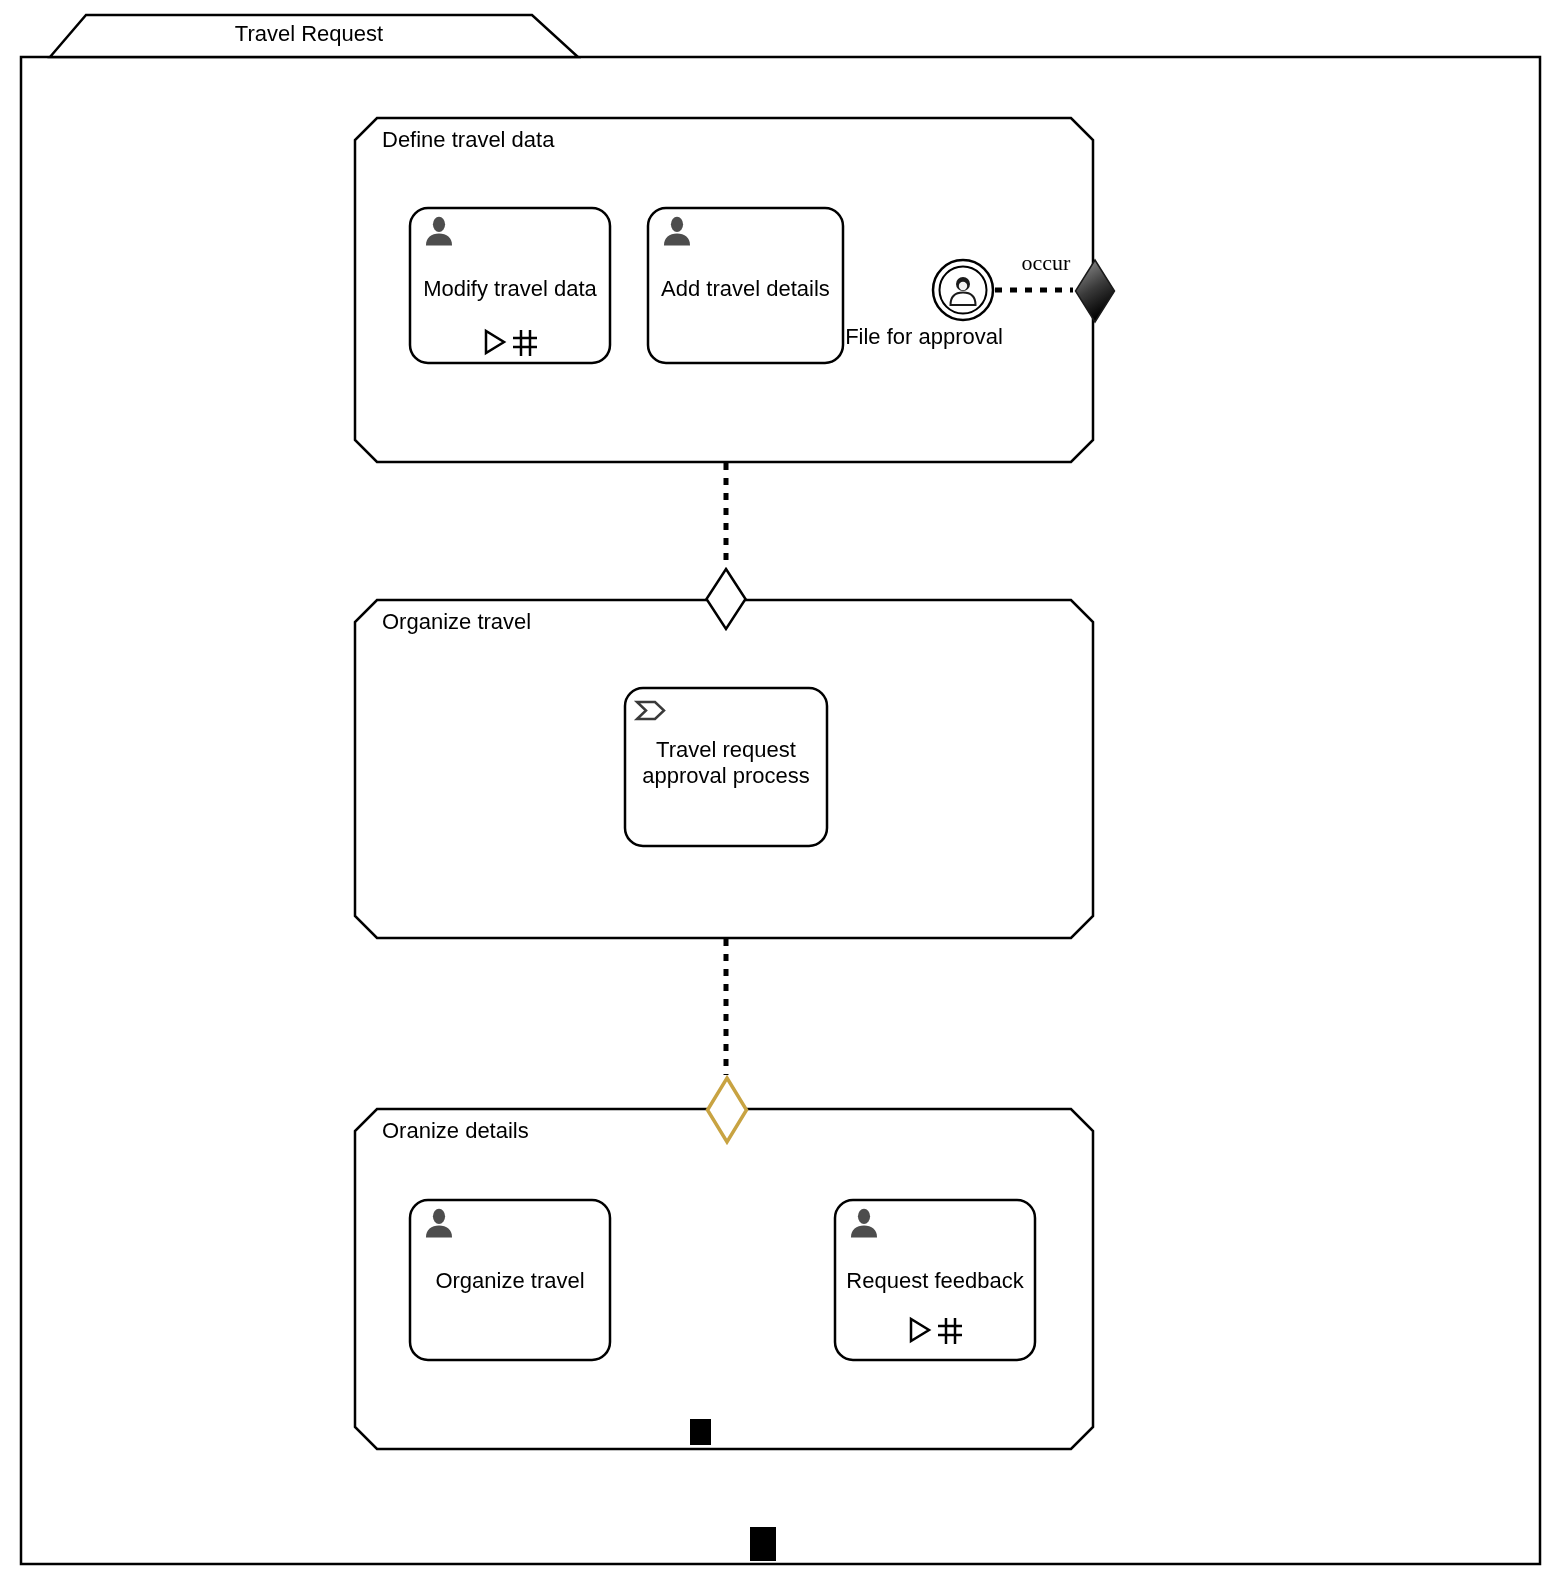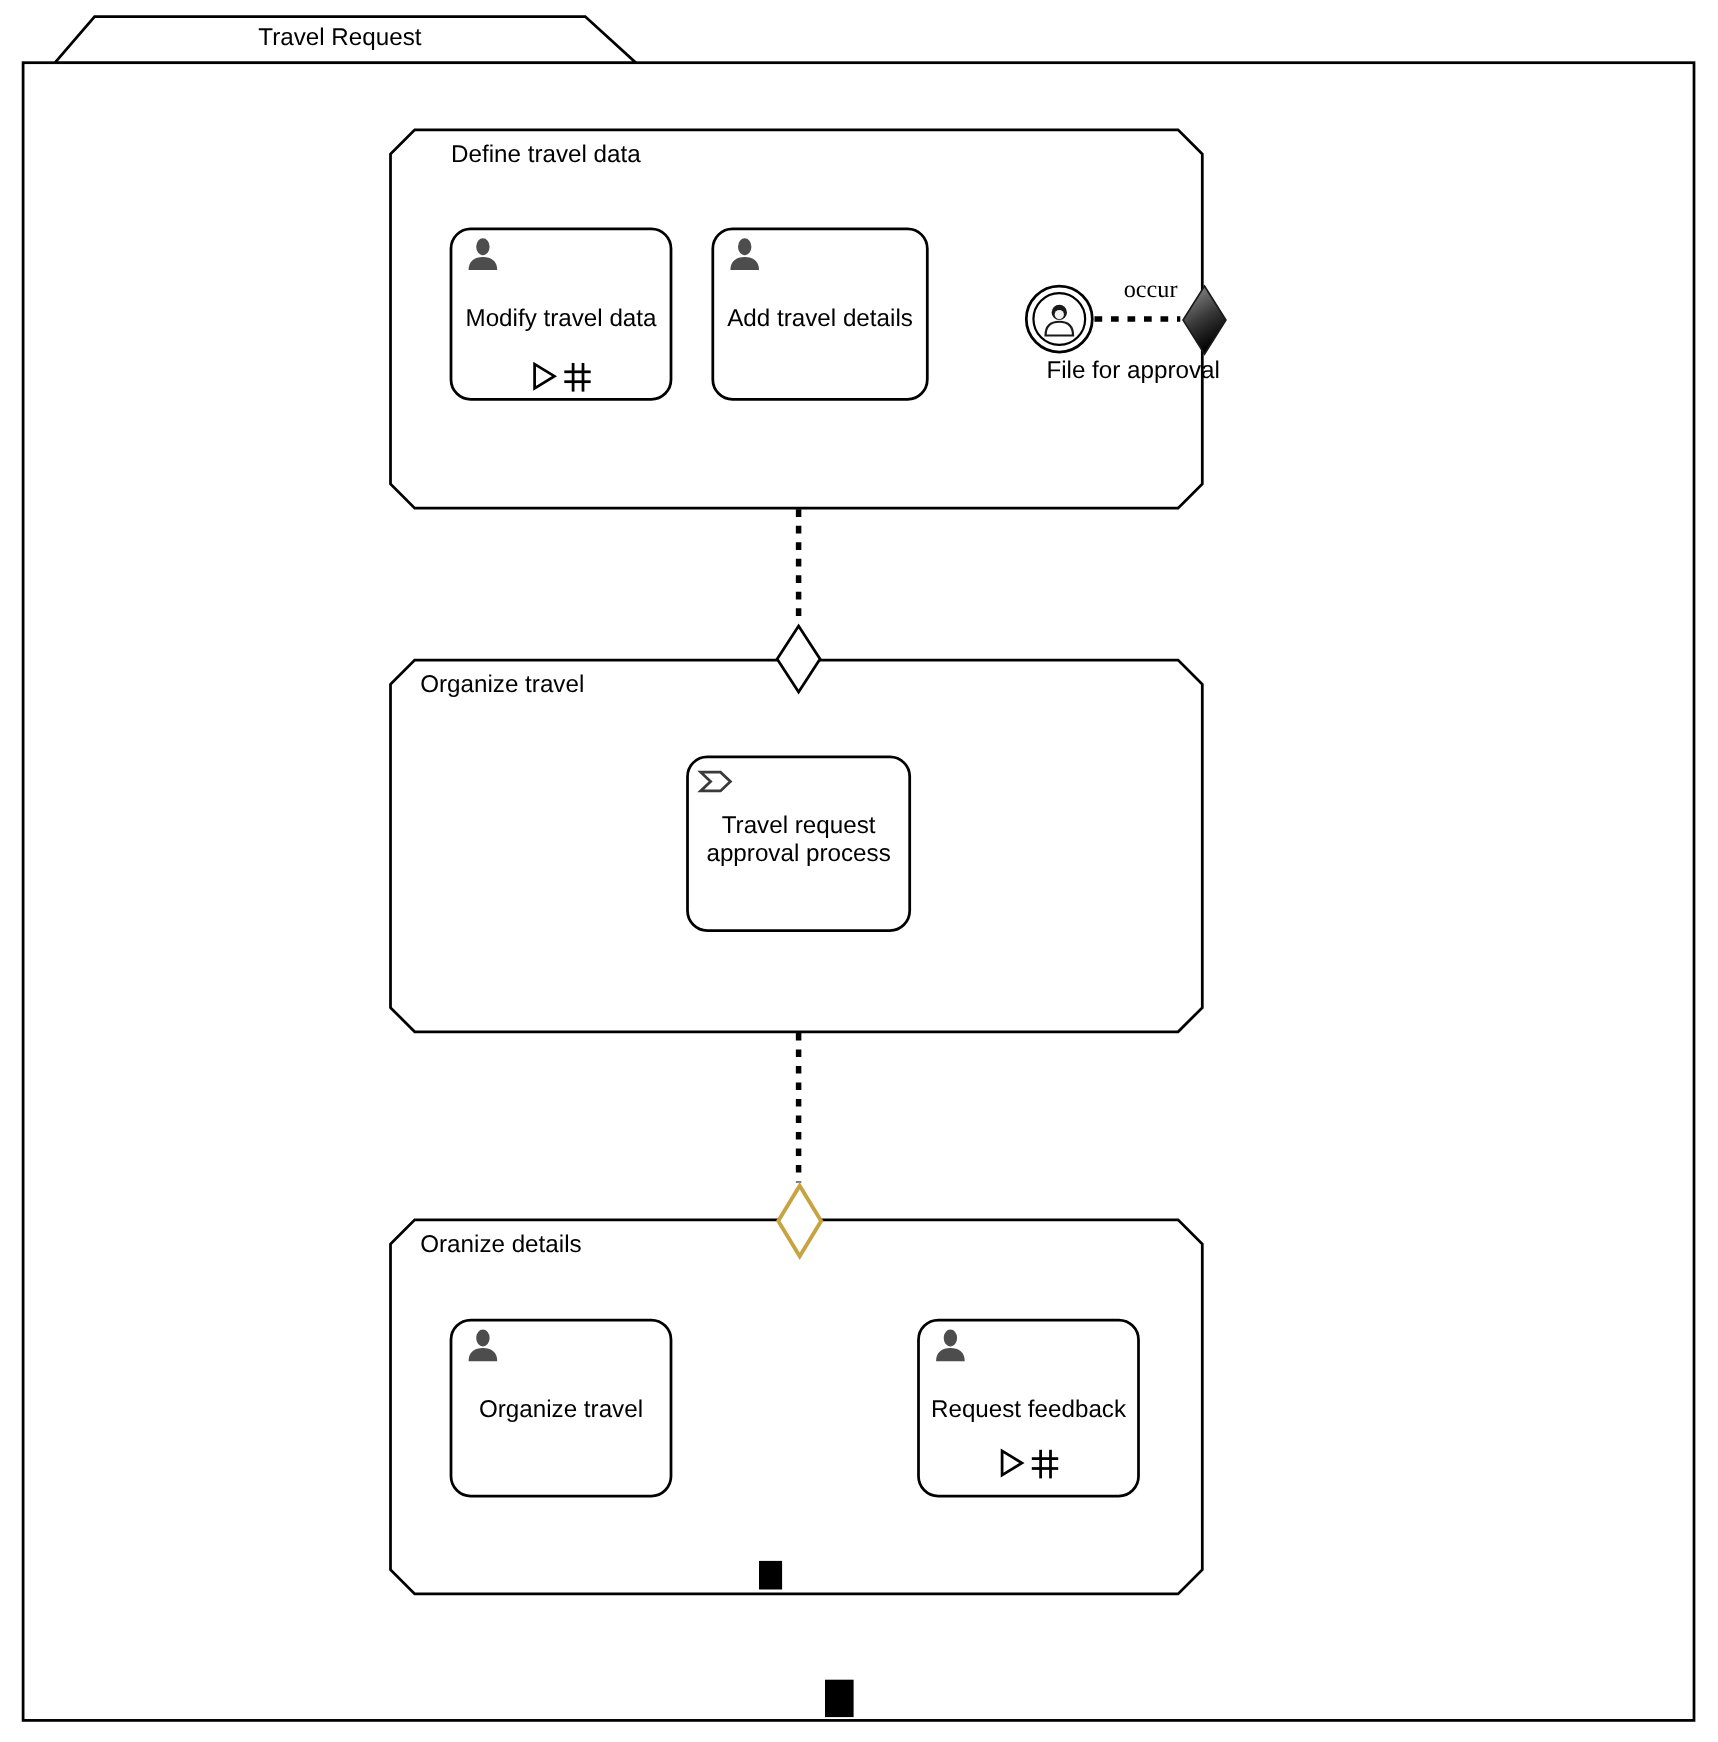--- a/index.html
+++ b/index.html
@@ -88,30 +88,30 @@
     <polygon points="1095,260 1114.5,291 1095,322 1075.5,291" fill="url(#exitGradient)" stroke="#1a1a1a" stroke-width="1.5"></polygon>
     <polygon points="726,569 745.5,599 726,629 706.5,599" fill="#ffffff" stroke="#000" stroke-width="2.5"></polygon>
     <polygon points="727,1078 746.5,1110 727,1142 707.5,1110" fill="#ffffff" stroke-width="3.5" style="stroke:var(--gold)"></polygon>
 
     <rect x="690" y="1419" width="21" height="26" fill="#000"></rect>
     <rect x="750" y="1527" width="26" height="34" fill="#000"></rect>
   </svg>
 
   <div class="lbl center" style="left:86px;top:21px;width:446px;">Travel Request</div>
 
-  <div class="lbl" style="left:382px;top:127px;margin-left:28px;">Define travel data</div>
+  <div class="lbl" style="left:382px;top:127px;">Define travel data</div>
   <div class="lbl" style="left:382px;top:609px;">Organize travel</div>
   <div class="lbl" style="left:382px;top:1118px;">Oranize details</div>
 
   <div class="lbl center" style="left:410px;top:276px;width:200px;">Modify travel data</div>
   <div class="lbl center" style="left:648px;top:276px;width:195px;">Add travel details</div>
 
   <div class="lbl center" style="left:625px;top:737px;width:202px;">
     <span>Travel request</span><br>
     <span>approval process</span>
   </div>
 
   <div class="lbl center" style="left:410px;top:1268px;width:200px;">Organize travel</div>
   <div class="lbl center" style="left:835px;top:1268px;width:200px;">Request feedback</div>
 
-  <div class="lbl center" style="left:905px;top:324px;width:204px;text-align:right;">File for approval</div>
+  <div class="lbl center" style="left:822px;top:324px;width:204px;">File for approval</div>
   <div class="lbl center" style="left:1008px;top:250px;width:76px;font-family:Liberation Serif, serif;">occur</div>
 </div>
 
 </body></html>

